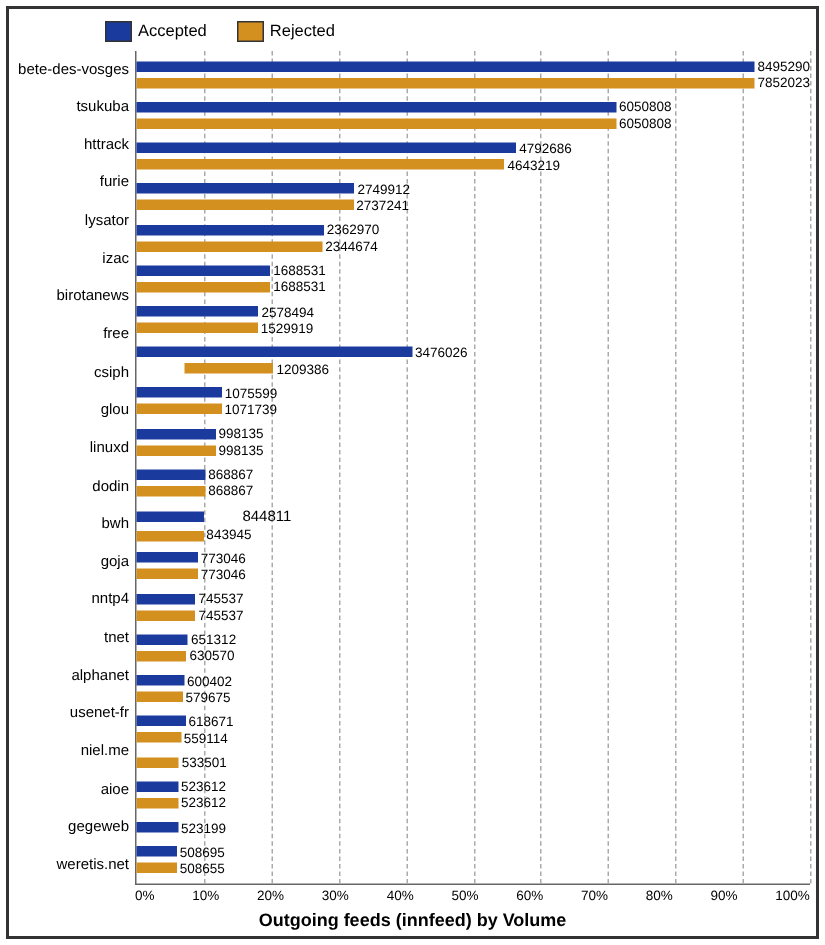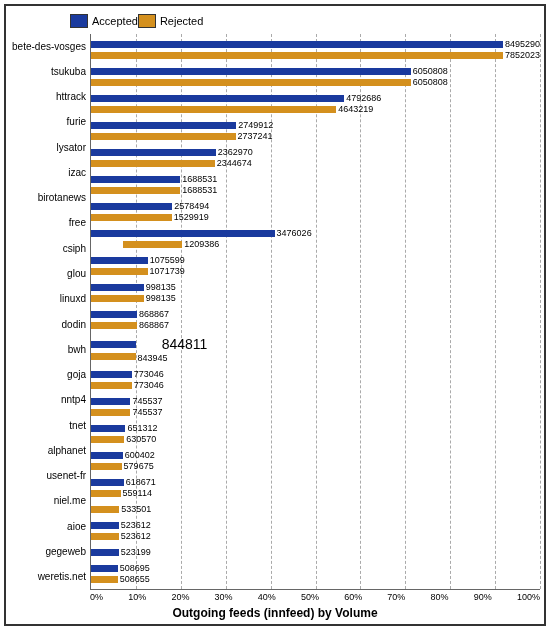--- a/index.html
+++ b/index.html
@@ -7,20 +7,21 @@
       background: #fff;
       font-family: Arial, Helvetica, sans-serif;
       font-size: 11px;
       width: 550px;
       height: 630px;
       overflow: hidden;
     }
     .legend {
       display: flex;
       align-items: center;
+      gap: 20px;
       padding: 4px 8px 6px 60px;
     }
     .legend-item {
       display: flex;
       align-items: center;
       gap: 4px;
     }
     .legend-box {
       width: 18px;
       height: 14px;
@@ -235,23 +236,23 @@
               <span style="font-size: 9px; margin-left: 2px; white-space: nowrap;">868867</span>
             </div>
             <div style="display: flex; align-items: center;">
               <div style="height: 7px; width: 10.22%; background: rgb(212, 144, 30); min-width: 1px;"></div>
               <span style="font-size: 9px; margin-left: 2px; white-space: nowrap;">868867</span>
             </div>
           </div>
           <div style="display: flex; flex-direction: column; justify-content: center; gap: 1px;">
             <div style="display: flex; align-items: center;">
               <div style="height: 7px; width: 9.94%; background: rgb(26, 58, 158); min-width: 1px;"></div>
-              <span style="font-size: 14px; margin-left: 2px; white-space: nowrap; padding-left: 24px;">844811</span>
-            </div>
-            <div style="display: flex; align-items: flex-start;">
+              <span style="font-size: 10px; margin-left: 2px; white-space: nowrap; padding-left: 24px;">844811</span>
+            </div>
+            <div style="display: flex; align-items: flex-end;">
               <div style="height: 7px; width: 9.93%; background: rgb(212, 144, 30); min-width: 1px;"></div>
               <span style="font-size: 9px; margin-left: 2px; white-space: nowrap;">843945</span>
             </div>
           </div>
           <div style="display: flex; flex-direction: column; justify-content: center; gap: 1px;">
             <div style="display: flex; align-items: center;">
               <div style="height: 7px; width: 9.09%; background: rgb(26, 58, 158); min-width: 1px;"></div>
               <span style="font-size: 9px; margin-left: 2px; white-space: nowrap;">773046</span>
             </div>
             <div style="display: flex; align-items: center;">

